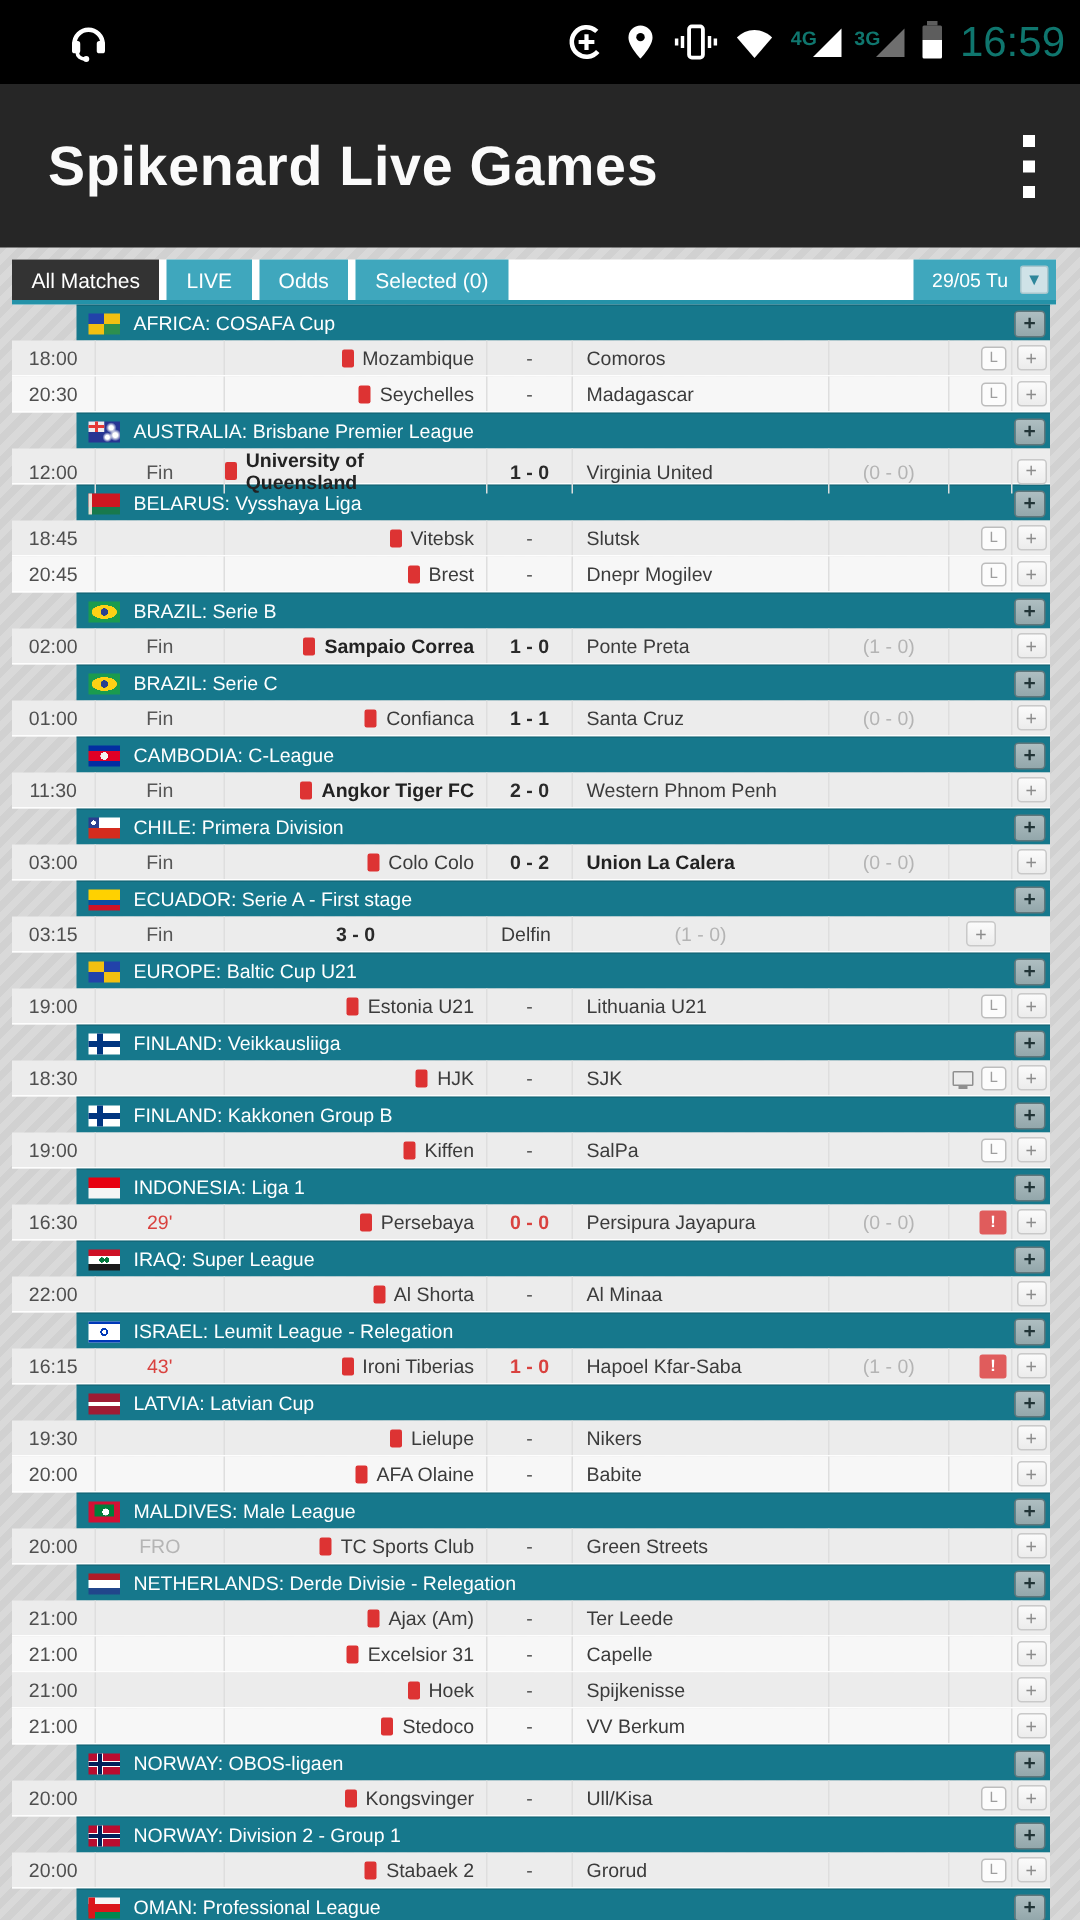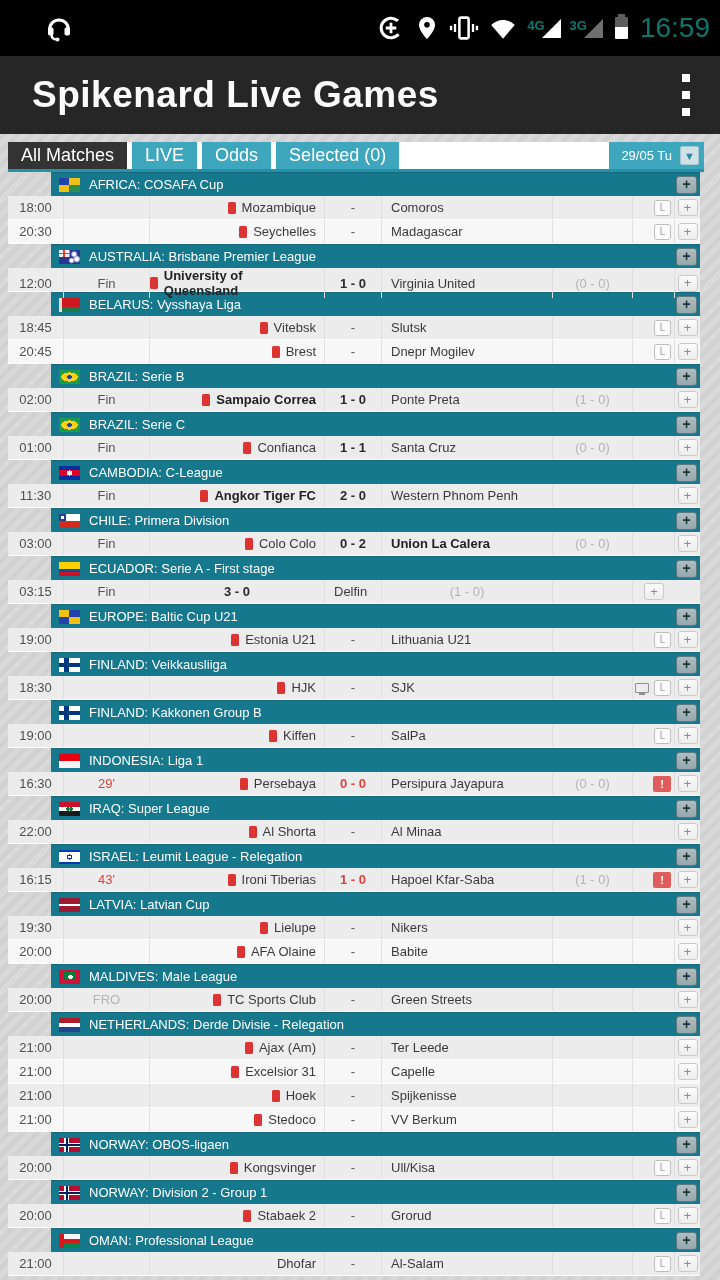--- a/index.html
+++ b/index.html
@@ -17,32 +17,32 @@
   .statusbar .spacer { flex:1; }
   .sicon { display:flex; align-items:center; justify-content:center; margin-left:9px; }
   .net { display:flex; align-items:flex-start; margin-left:9px; }
   .net-label { font-size:13px; font-weight:bold; line-height:13px; margin-right:-3px; z-index:1; }
   .tri { width:0; height:0; border-bottom:19px solid #fff; border-left:19px solid transparent; }
   .tri.dim { border-bottom-color:#6f6f6f; }
   .batt { width:13px; height:22px; background:linear-gradient(#5d5d5d 0 45%,#fff 45%); border-radius:1px; position:relative; margin-left:12px; }
   .batt::before { content:''; position:absolute; top:-3px; left:3px; width:7px; height:3px; background:#5d5d5d; }
   .clock { font-size:28px; margin-left:12px; letter-spacing:0; }
   
-  .appheader { height:78px; background:#262626; display:flex; align-items:center; padding:0 24px 0 32px; }
+  .appheader { height:109px; background:#262626; display:flex; align-items:center; padding:0 24px 0 32px; }
   .apptitle { color:#fafafa; font-size:37px; font-weight:bold; letter-spacing:.5px; }
   .menudots { margin-left:auto; display:flex; flex-direction:column; gap:9px; padding:6px; cursor:pointer; }
   .menudots span { width:8px; height:8px; background:#fff; display:block; }
   
   .tabbar {
     margin:8px 16px 0 8px; background:#fff; height:30px;
     border-bottom:3px solid #2492a8; display:flex; align-items:stretch; gap:5px;
   }
   .tab {
     border:none; cursor:pointer; font-family:inherit;
-    background:#3fa7bd; color:#fff; font-size:18px; padding:0 13px;
+    background:#3fa7bd; color:#fff; font-size:14px; padding:0 13px;
     display:flex; align-items:center;
   }
   .tab.active { background:#333; }
   .datetab { margin-left:auto; background:#3fa7bd; color:#fff; font-size:13px; display:flex; align-items:center; padding:0 5px 0 12px; cursor:pointer; }
   .datetab .dlabel { margin-right:8px; }
   .datechev {
     width:19px; height:19px; background:#cfe2e7; border:1px solid #a8c6cd; border-radius:2px;
     color:#2e879b; font-size:11px; display:flex; align-items:center; justify-content:center; cursor:pointer;
   }
   

